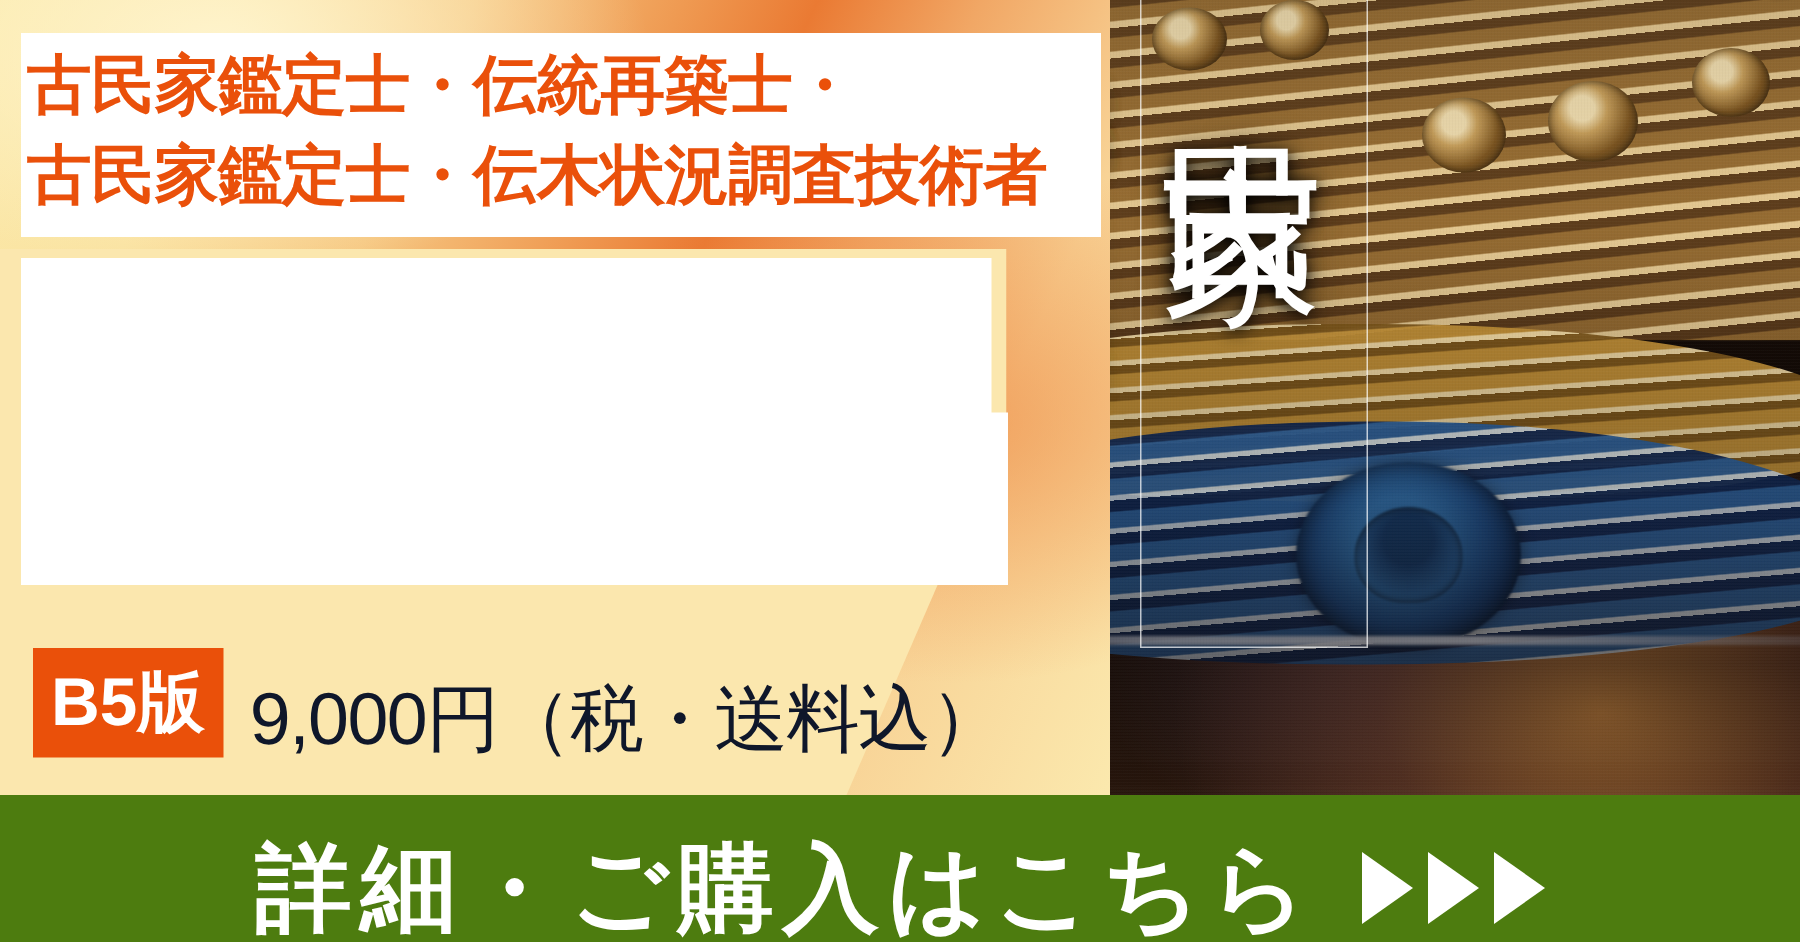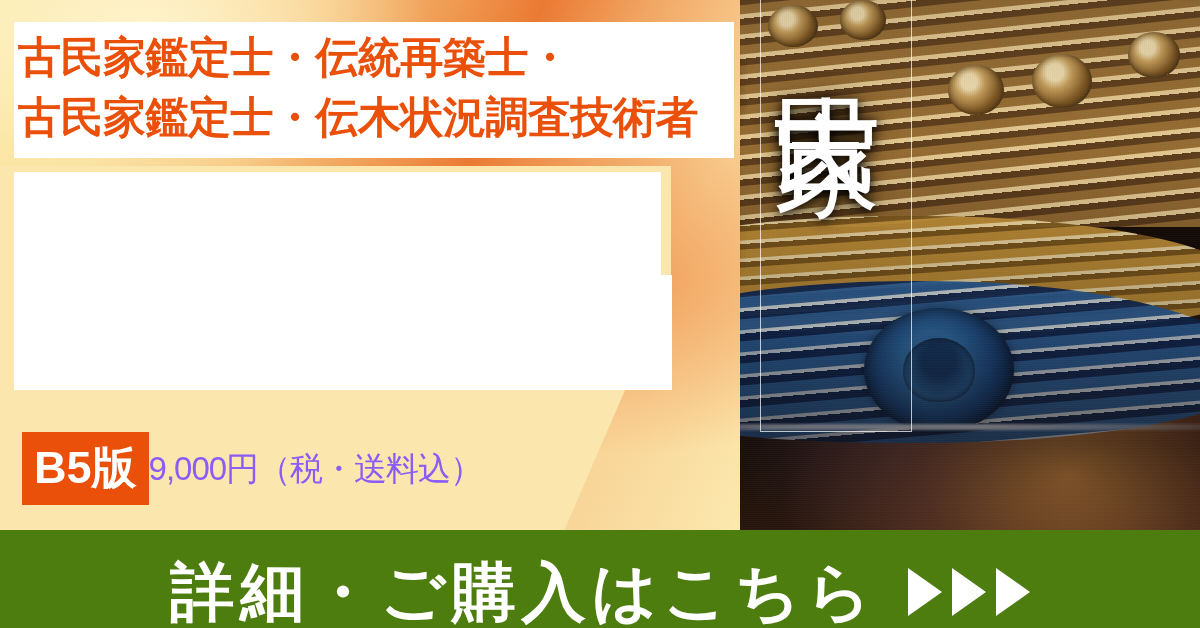--- a/index.html
+++ b/index.html
@@ -239,35 +239,35 @@
     letter-spacing:1px;
     white-space:nowrap;
   }
   .headline .l1 { display:block; text-align:left; padding-left:14px; }
   .headline .l2 { display:block; text-align:left; padding-left:168px; }
 
   
   .price-row {
     position:absolute;
     left:22px; top:432px;
-    display:flex; align-items:center; 
+    display:flex; align-items:flex-end; gap:18px;
   }
   .size-badge {
     background:#ea500a;
     color:#ffffff;
     font-size:45px;
     font-weight:700;
     line-height:1;
     padding:13px 12px 15px 12px;
     letter-spacing:0px;
     white-space:nowrap;
   }
   .price-text {
-    color:#8b5cf6;
-    font-size:33px;
+    color:#0f172a;
+    font-size:49px;
     font-weight:400;
     line-height:1;
     white-space:nowrap;
     letter-spacing:-1px;
   }
 
   
   .cta-bar {
     position:absolute;
     left:0; top:530px;

